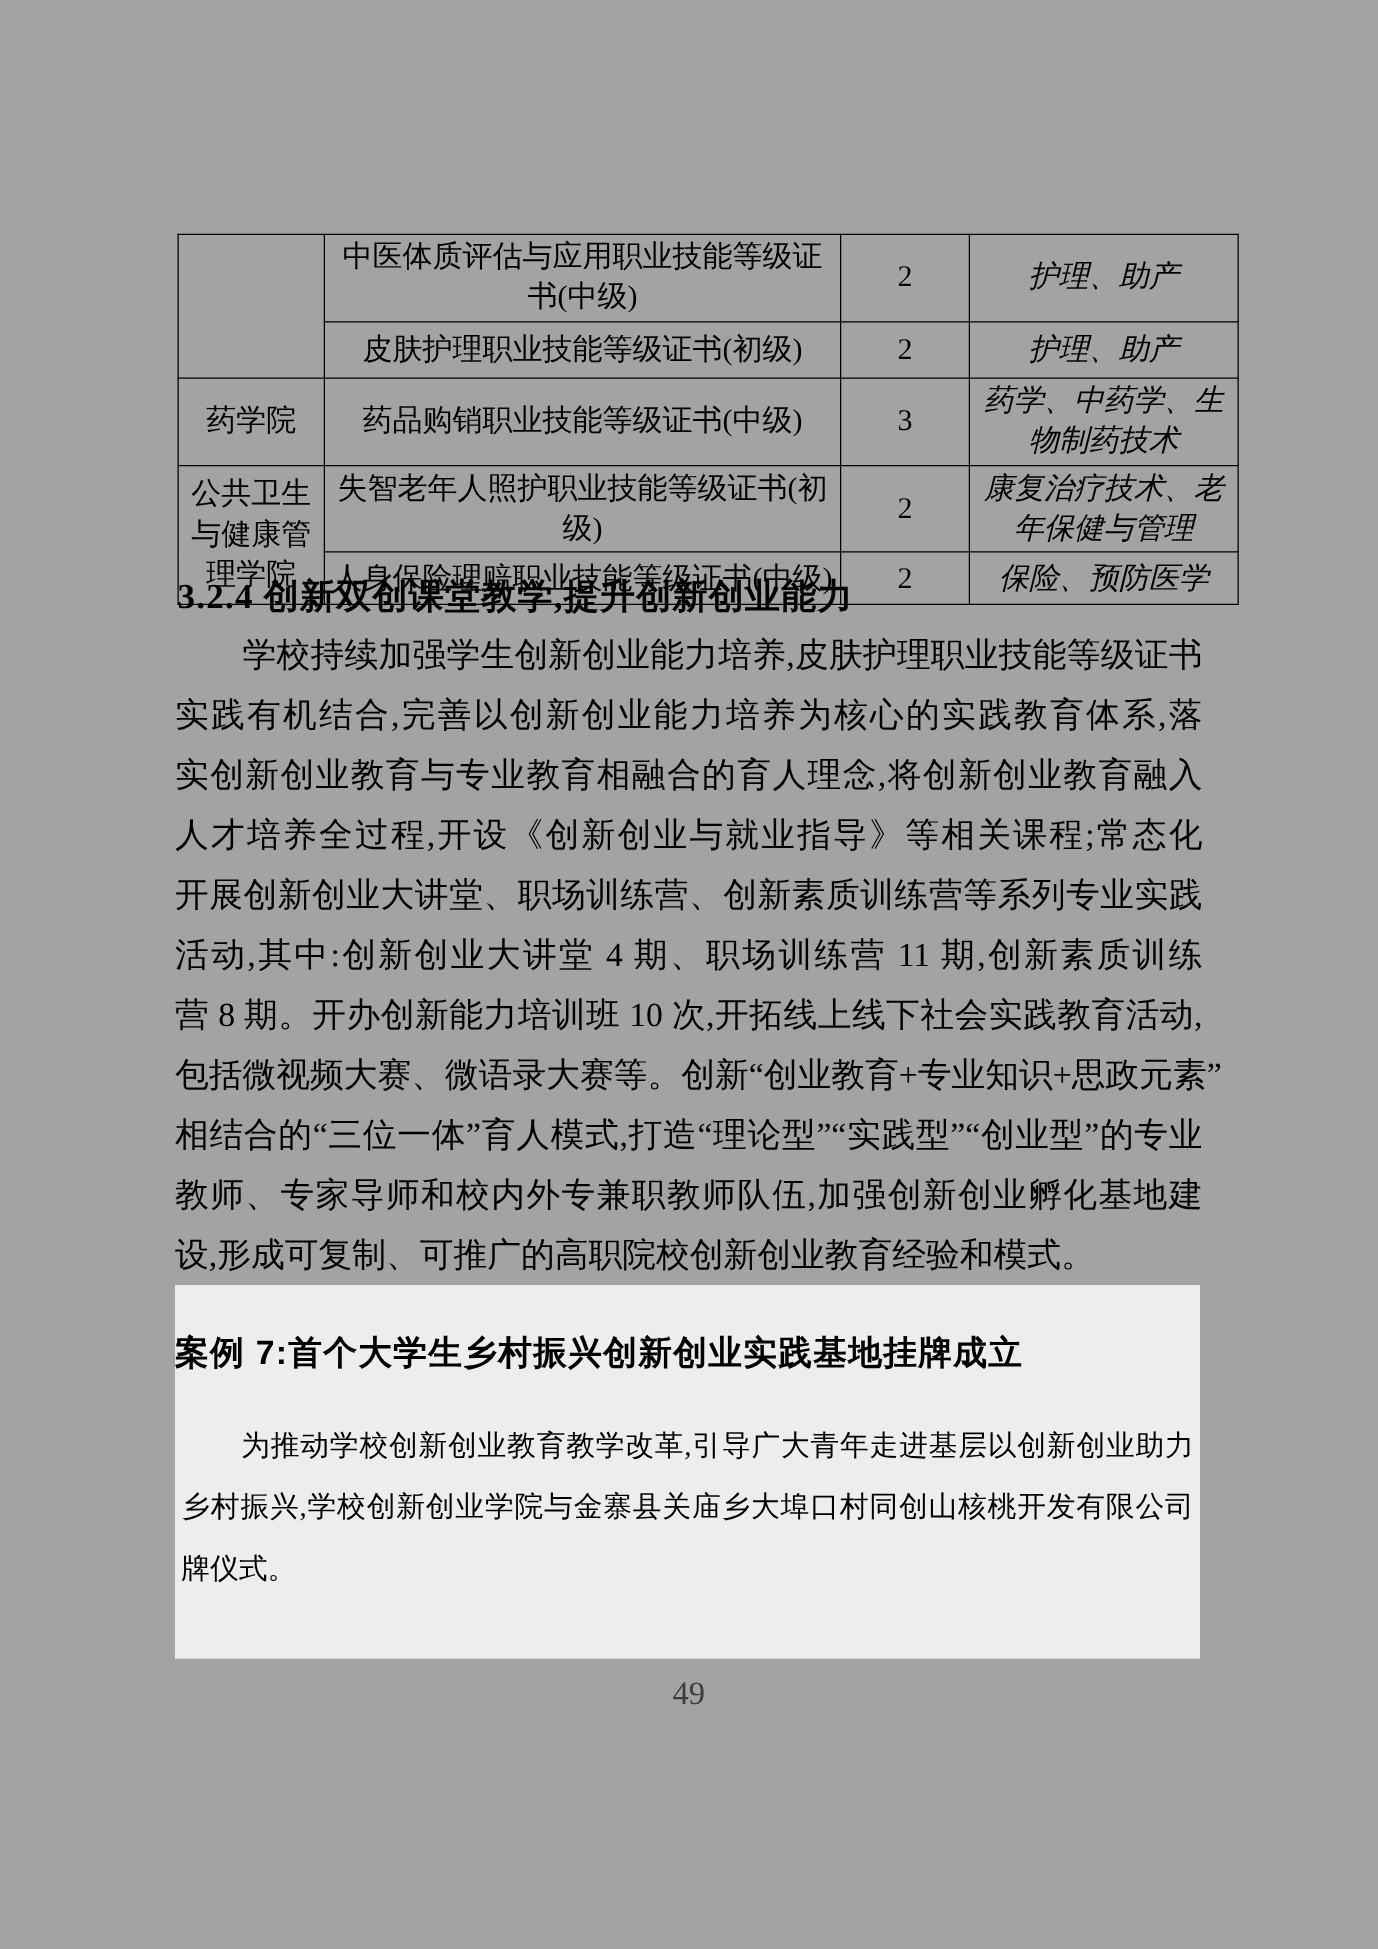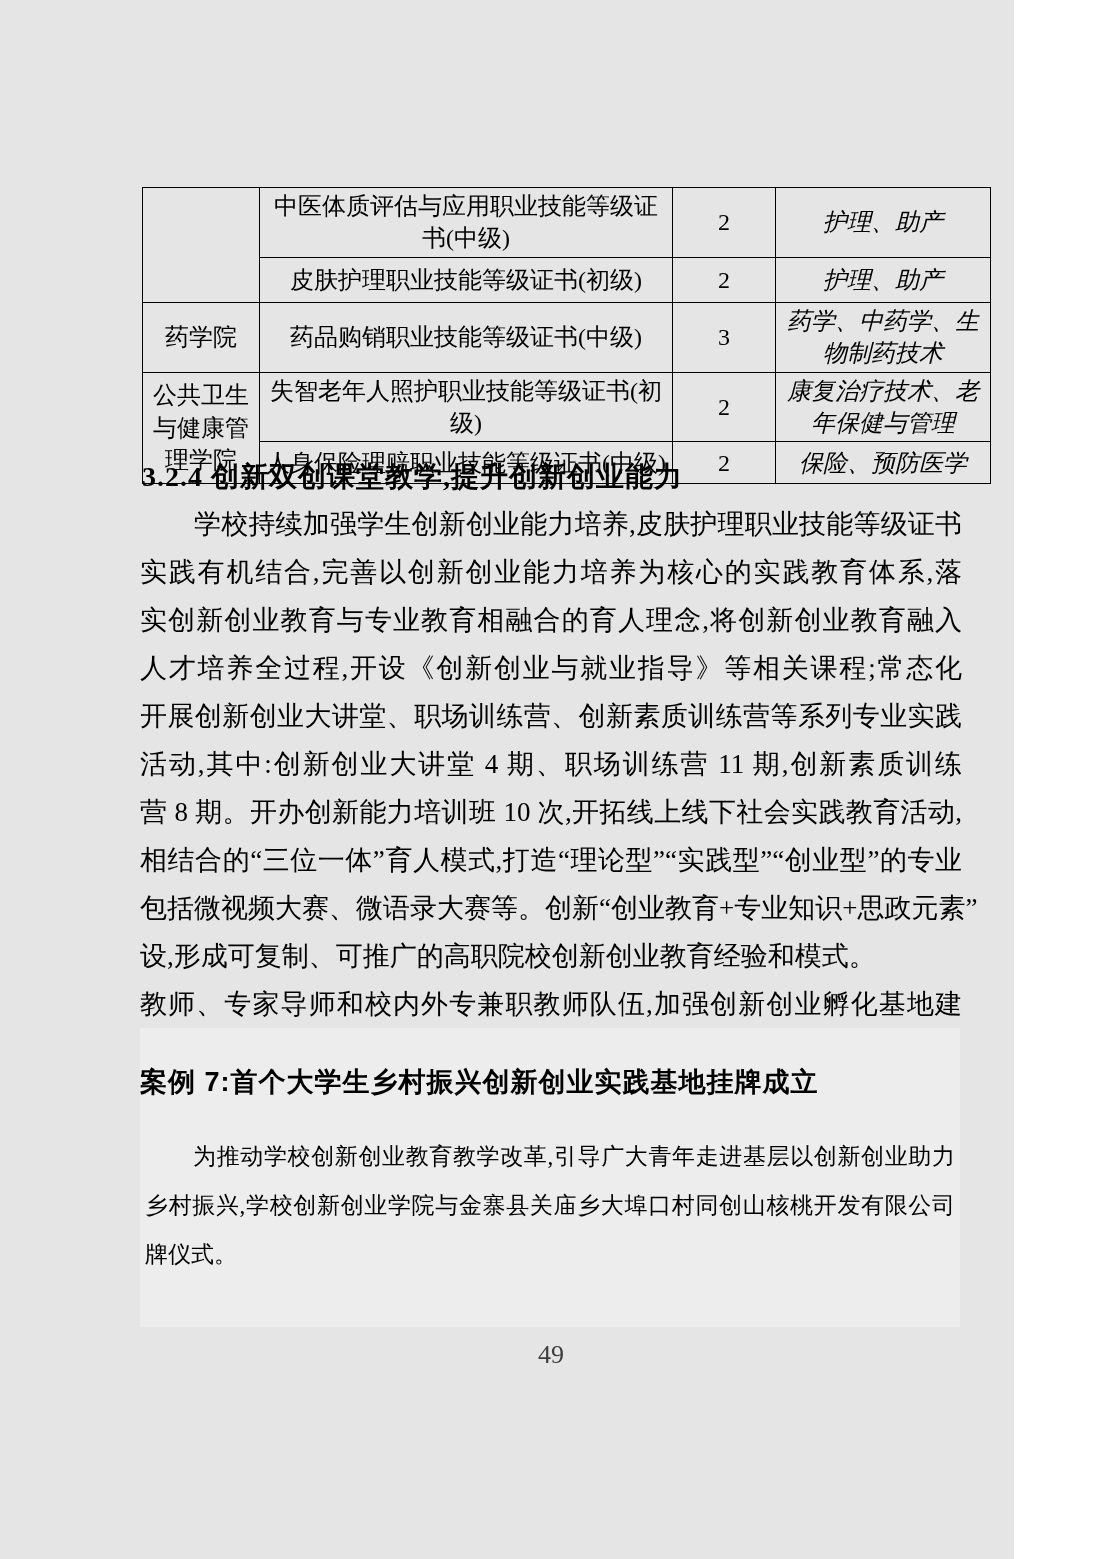--- a/index.html
+++ b/index.html
@@ -1,21 +1,21 @@
 <!DOCTYPE html>
 <html lang="zh"><head>
 <meta charset="utf-8">
 <style>
   html,body{margin:0;padding:0;}
   body{background:#ffffff;}
   .page{
     position:relative;
-    width:1014px;
+    width:1102px;
     height:1559px;
-    background:#e5e5e5;
+    background:#a3a3a3;
     font-family:"Liberation Serif","DejaVu Serif",serif;
     color:#000000;
     overflow:hidden;
   }
 
   
   .cert-table{
     position:absolute;
     left:142px; top:187px;
     width:820px;
@@ -150,24 +150,24 @@
   <div class="section-heading">3.2.4 创新双创课堂教学,提升创新创业能力</div>
 
   <div class="body-paragraph">
     <div class="body-line first">学校持续加强学生创新创业能力培养,皮肤护理职业技能等级证书</div>
     <div class="body-line">实践有机结合,完善以创新创业能力培养为核心的实践教育体系,落</div>
     <div class="body-line">实创新创业教育与专业教育相融合的育人理念,将创新创业教育融入</div>
     <div class="body-line">人才培养全过程,开设《创新创业与就业指导》等相关课程;常态化</div>
     <div class="body-line">开展创新创业大讲堂、职场训练营、创新素质训练营等系列专业实践</div>
     <div class="body-line">活动,其中:创新创业大讲堂 4 期、职场训练营 11 期,创新素质训练</div>
     <div class="body-line">营 8 期。开办创新能力培训班 10 次,开拓线上线下社会实践教育活动,</div>
+    <div class="body-line">包括微视频大赛、微语录大赛等。创新“创业教育+专业知识+思政元素”</div>
     <div class="body-line">相结合的“三位一体”育人模式,打造“理论型”“实践型”“创业型”的专业</div>
-    <div class="body-line">包括微视频大赛、微语录大赛等。创新“创业教育+专业知识+思政元素”</div>
+    <div class="body-line">教师、专家导师和校内外专兼职教师队伍,加强创新创业孵化基地建</div>
     <div class="body-line last">设,形成可复制、可推广的高职院校创新创业教育经验和模式。</div>
-    <div class="body-line">教师、专家导师和校内外专兼职教师队伍,加强创新创业孵化基地建</div>
   </div>
 
   <div class="case-box">
     <div class="case-title">案例 7:首个大学生乡村振兴创新创业实践基地挂牌成立</div>
     <div class="case-paragraph">
       <div class="case-line first">为推动学校创新创业教育教学改革,引导广大青年走进基层以创新创业助力</div>
       <div class="case-line">乡村振兴,学校创新创业学院与金寨县关庙乡大埠口村同创山核桃开发有限公司</div>
       <div class="case-line last">牌仪式。</div>
     </div>
   </div>

